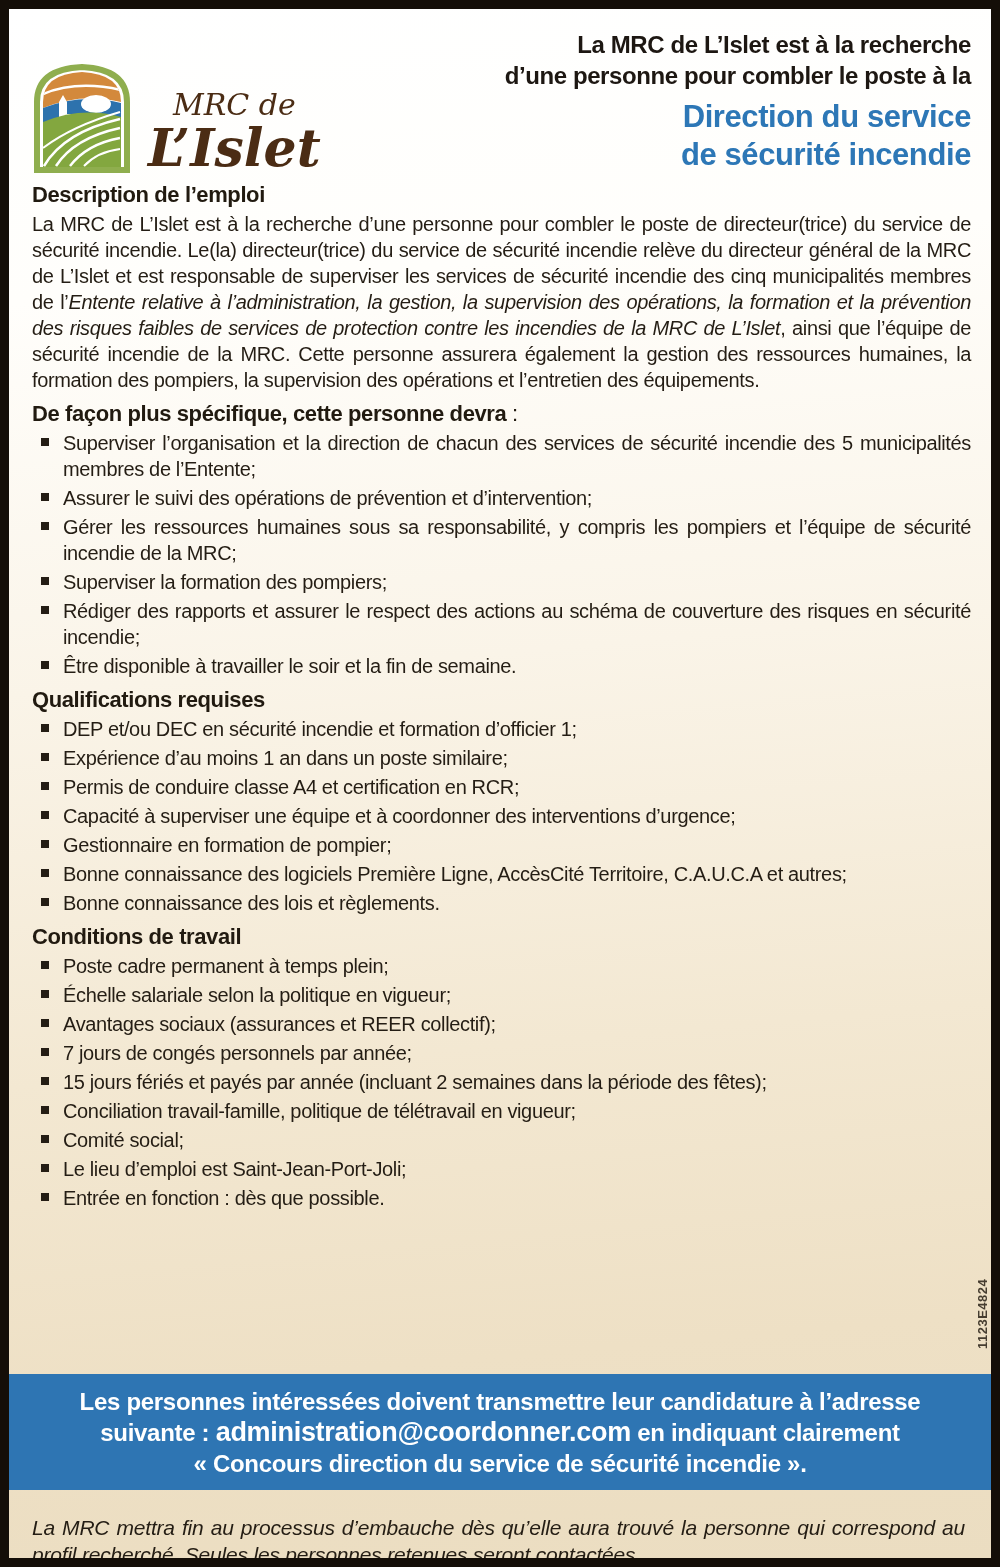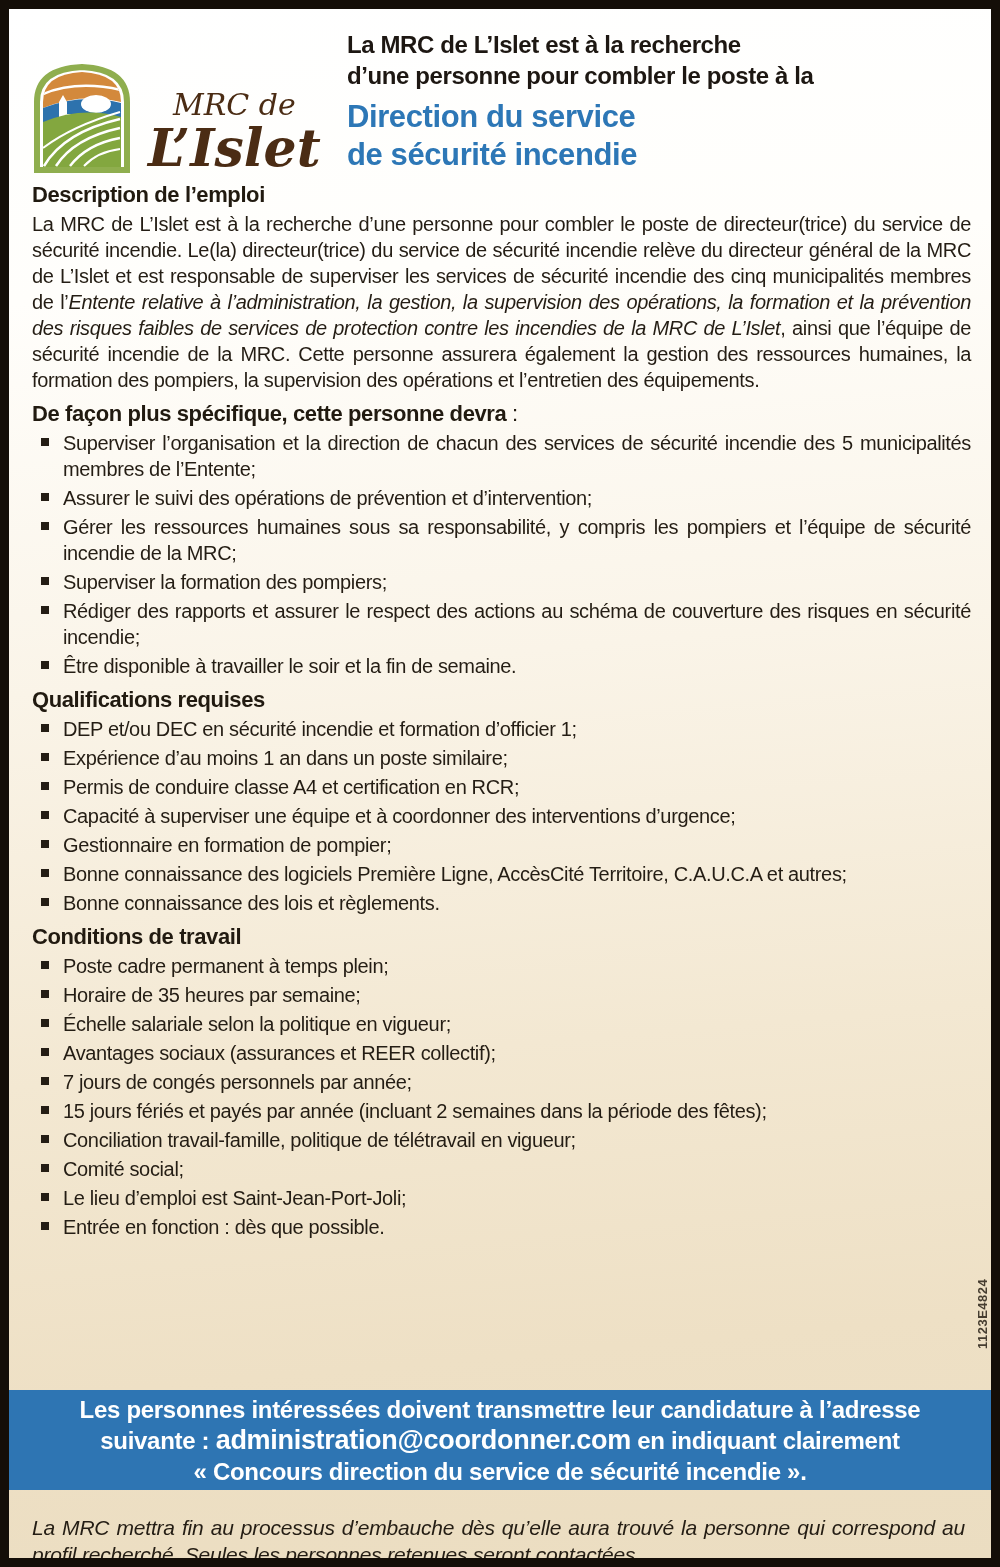--- a/index.html
+++ b/index.html
@@ -15,35 +15,35 @@
     background:linear-gradient(175deg,#ffffff 0%,#fffefb 18%,#faf4e8 42%,#f3e8d2 66%,#eee0c5 85%,#ebddc1 100%);
   }
   
   .header{display:flex;padding:14px 20px 0 23px;}
   .logo-wrap{display:flex;width:315px;flex:none;align-items:flex-end;}
   .logo-svg{width:100px;height:112px;flex:none;}
   .logo-text{margin-left:16px;margin-top:26px;text-align:center;color:#4b2c14;
              font-family:"DejaVu Serif",serif;font-style:italic;line-height:1;}
   .logo-name1{font-size:30px;}
   .logo-name2{font-size:52px;font-weight:bold;margin-top:2px;}
-  .header-text{flex:1;text-align:left;padding-top:6px;letter-spacing:-0.4px;}
+  .header-text{flex:1;text-align:right;padding-top:6px;letter-spacing:-0.4px;}
   .intro-line{font-size:24px;font-weight:bold;color:#1d1712;line-height:31px;}
   .job-title{font-size:31px;font-weight:bold;color:#2d77b6;line-height:38px;margin-top:7px;}
   
   .main{padding:0 20px 0 23px;}
   .sec-heading{font-size:22px;font-weight:bold;color:#211a10;margin:8px 0 3px;letter-spacing:-0.4px;}
   .sec-heading .colon{font-weight:normal;}
   .para{font-size:20px;line-height:26px;text-align:justify;letter-spacing:-0.35px;}
   .para em{font-style:italic;}
   .list{margin:0;}
   .li{display:flex;margin:3px 0;}
   .sq{width:8px;height:8px;background:#241d14;margin:8px 14px 0 9px;flex:none;}
   .li-text{flex:1;font-size:20px;line-height:26px;text-align:justify;letter-spacing:-0.35px;}
   
-  .banner{position:absolute;left:0;right:0;bottom:68px;height:100px;background:#2e75b3;
+  .banner{position:absolute;left:0;right:0;bottom:68px;height:116px;background:#2e75b3;
           color:#ffffff;font-weight:bold;text-align:center;
           display:flex;flex-direction:column;justify-content:center;letter-spacing:-0.3px;}
   .banner-line{font-size:24px;line-height:31px;}
   .banner-email{font-size:27px;}
   .footer{position:absolute;left:0;right:0;bottom:0;height:52px;padding:8px 26px 0 23px;box-sizing:border-box;}
   .footer-text{font-style:italic;font-size:21px;line-height:27px;text-align:justify;letter-spacing:-0.2px;}
   
   .vcode{position:absolute;right:1px;top:1245px;height:95px;display:flex;align-items:center;
          writing-mode:vertical-rl;transform:rotate(180deg);
          font-size:13px;font-weight:bold;color:#463d30;letter-spacing:0.5px;}
@@ -154,24 +154,20 @@
       </div>
 
     <div class="sec-heading">Conditions de travail</div>
     <div class="list">
         <div class="li">
         <span class="sq"></span>
         <span class="li-text">Poste cadre permanent à temps plein;</span>
       </div>
         <div class="li">
         <span class="sq"></span>
-        <span class="li-text">Horaire de 35 heures par semaine;</span>
-      </div>
-        <div class="li">
-        <span class="sq"></span>
         <span class="li-text">Échelle salariale selon la politique en vigueur;</span>
       </div>
         <div class="li">
         <span class="sq"></span>
         <span class="li-text">Avantages sociaux (assurances et REER collectif);</span>
       </div>
         <div class="li">
         <span class="sq"></span>
         <span class="li-text">7 jours de congés personnels par année;</span>
       </div>

